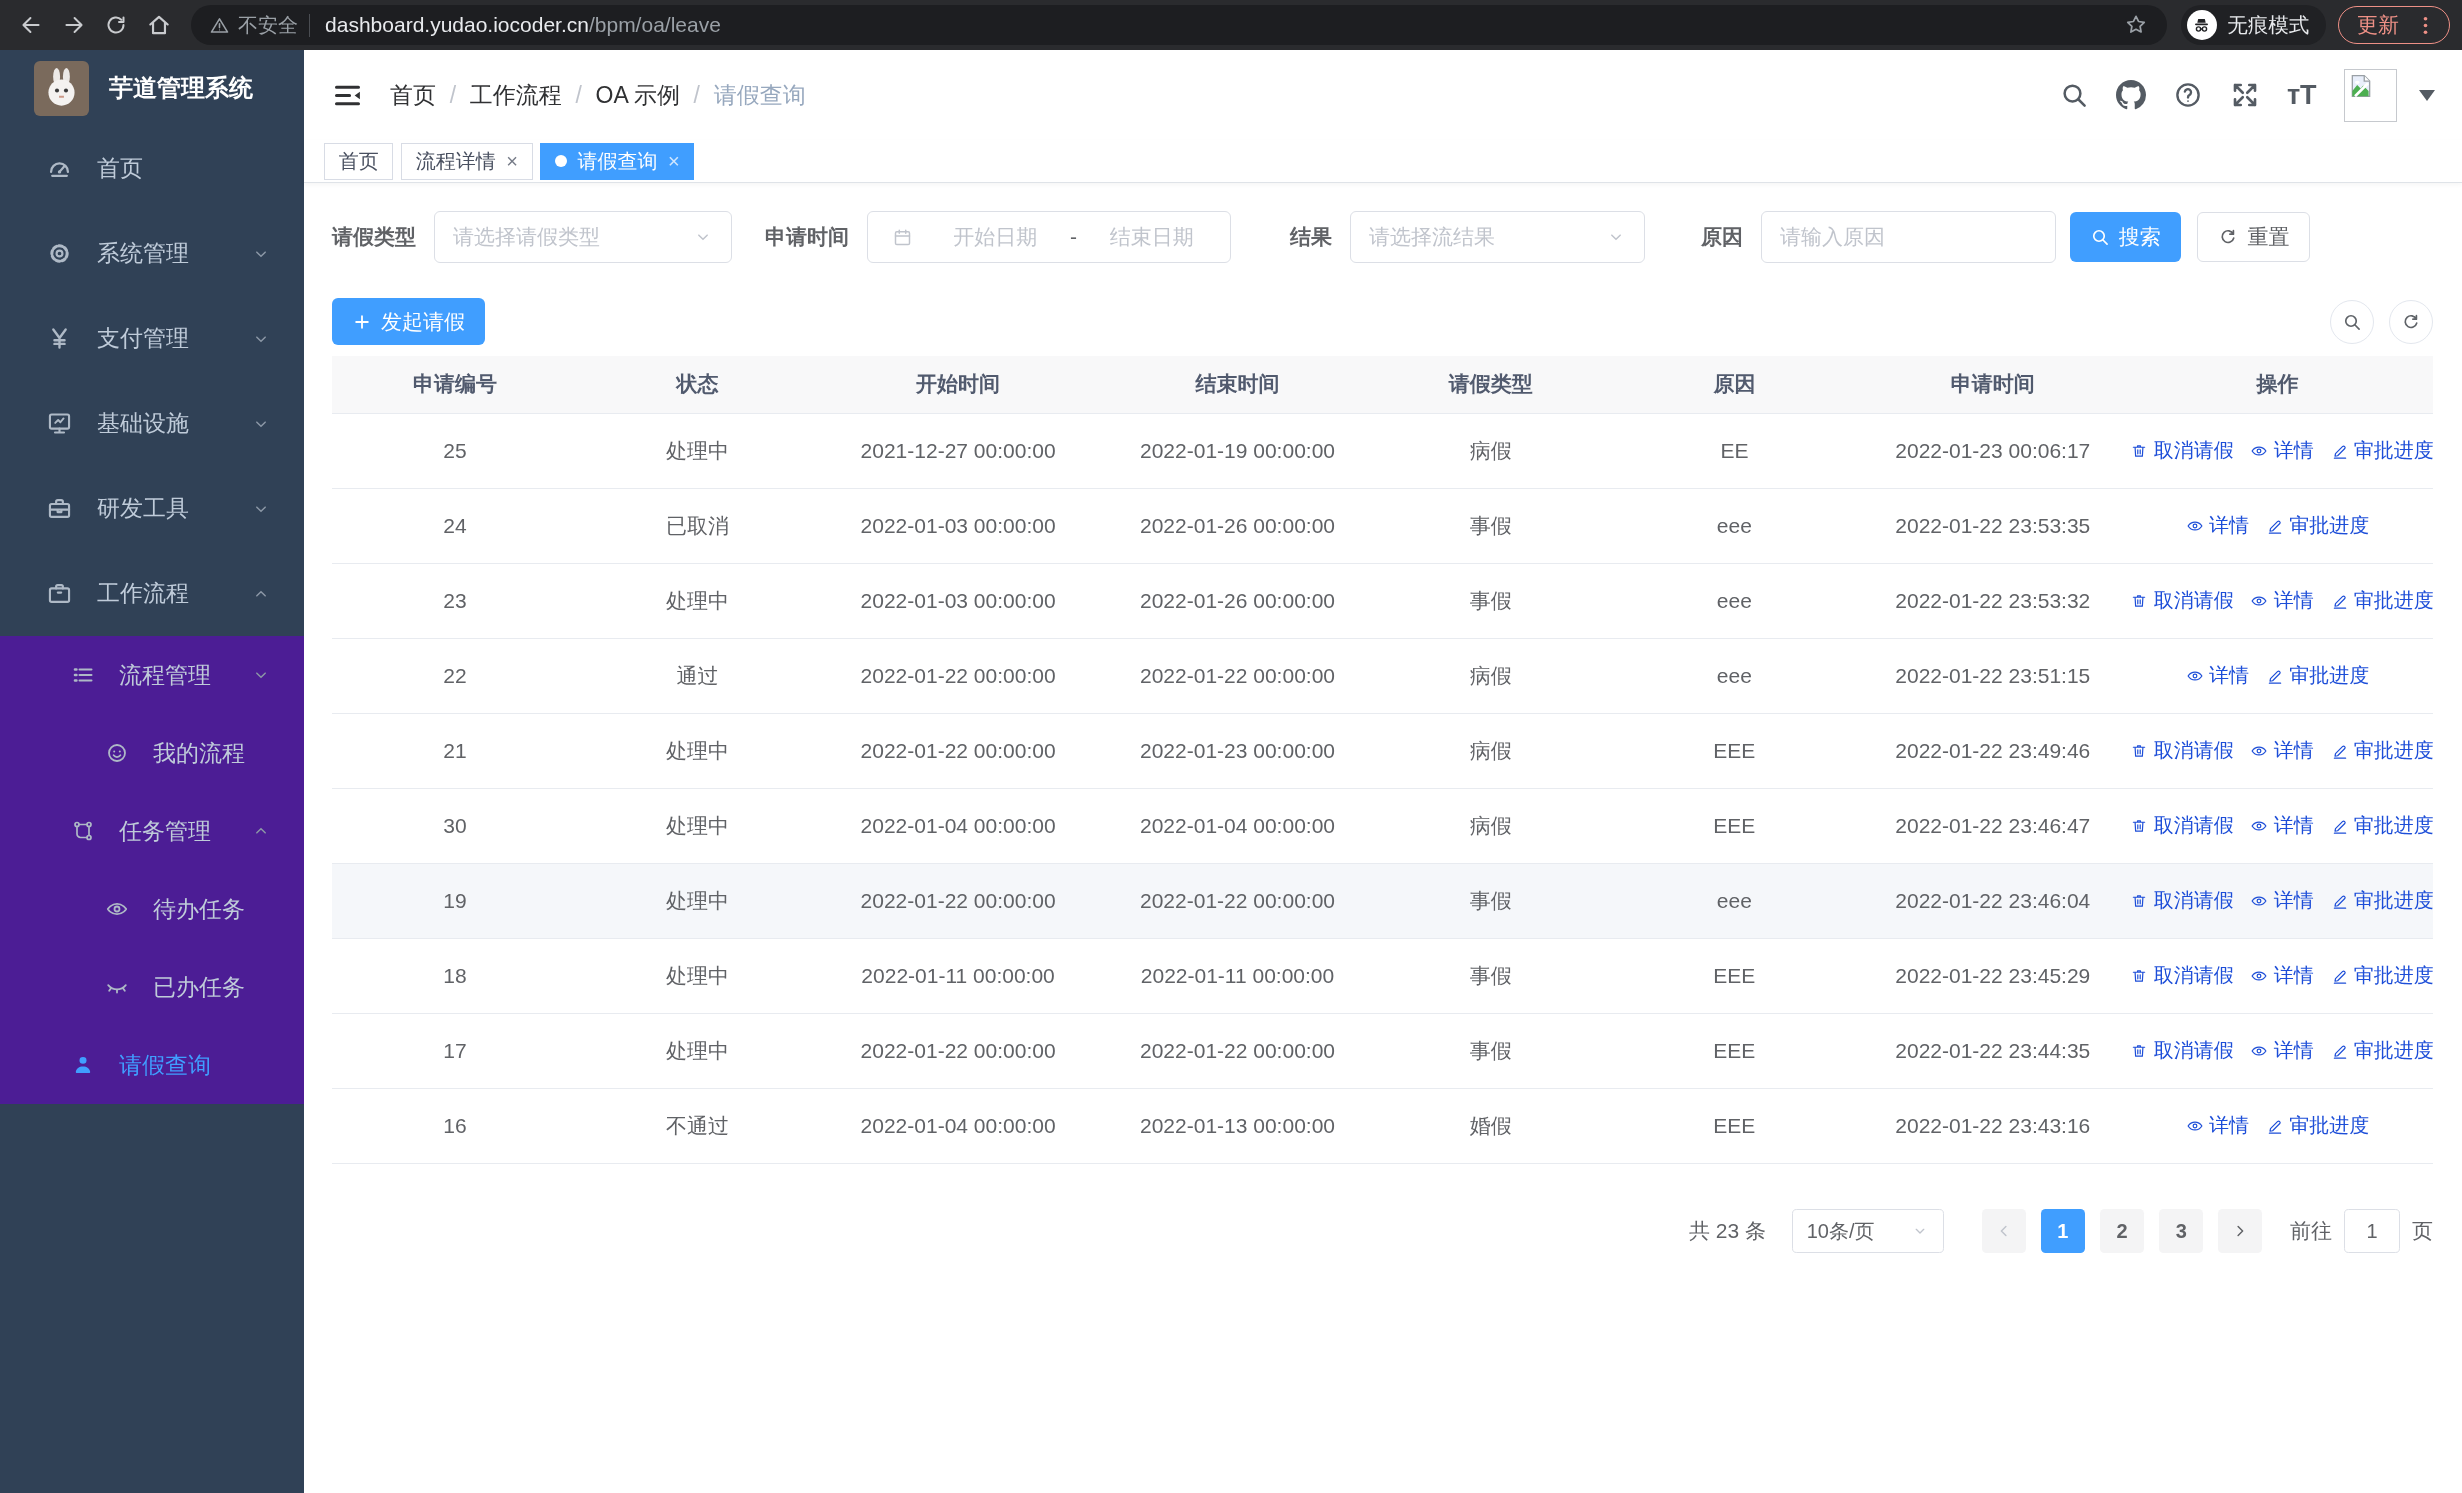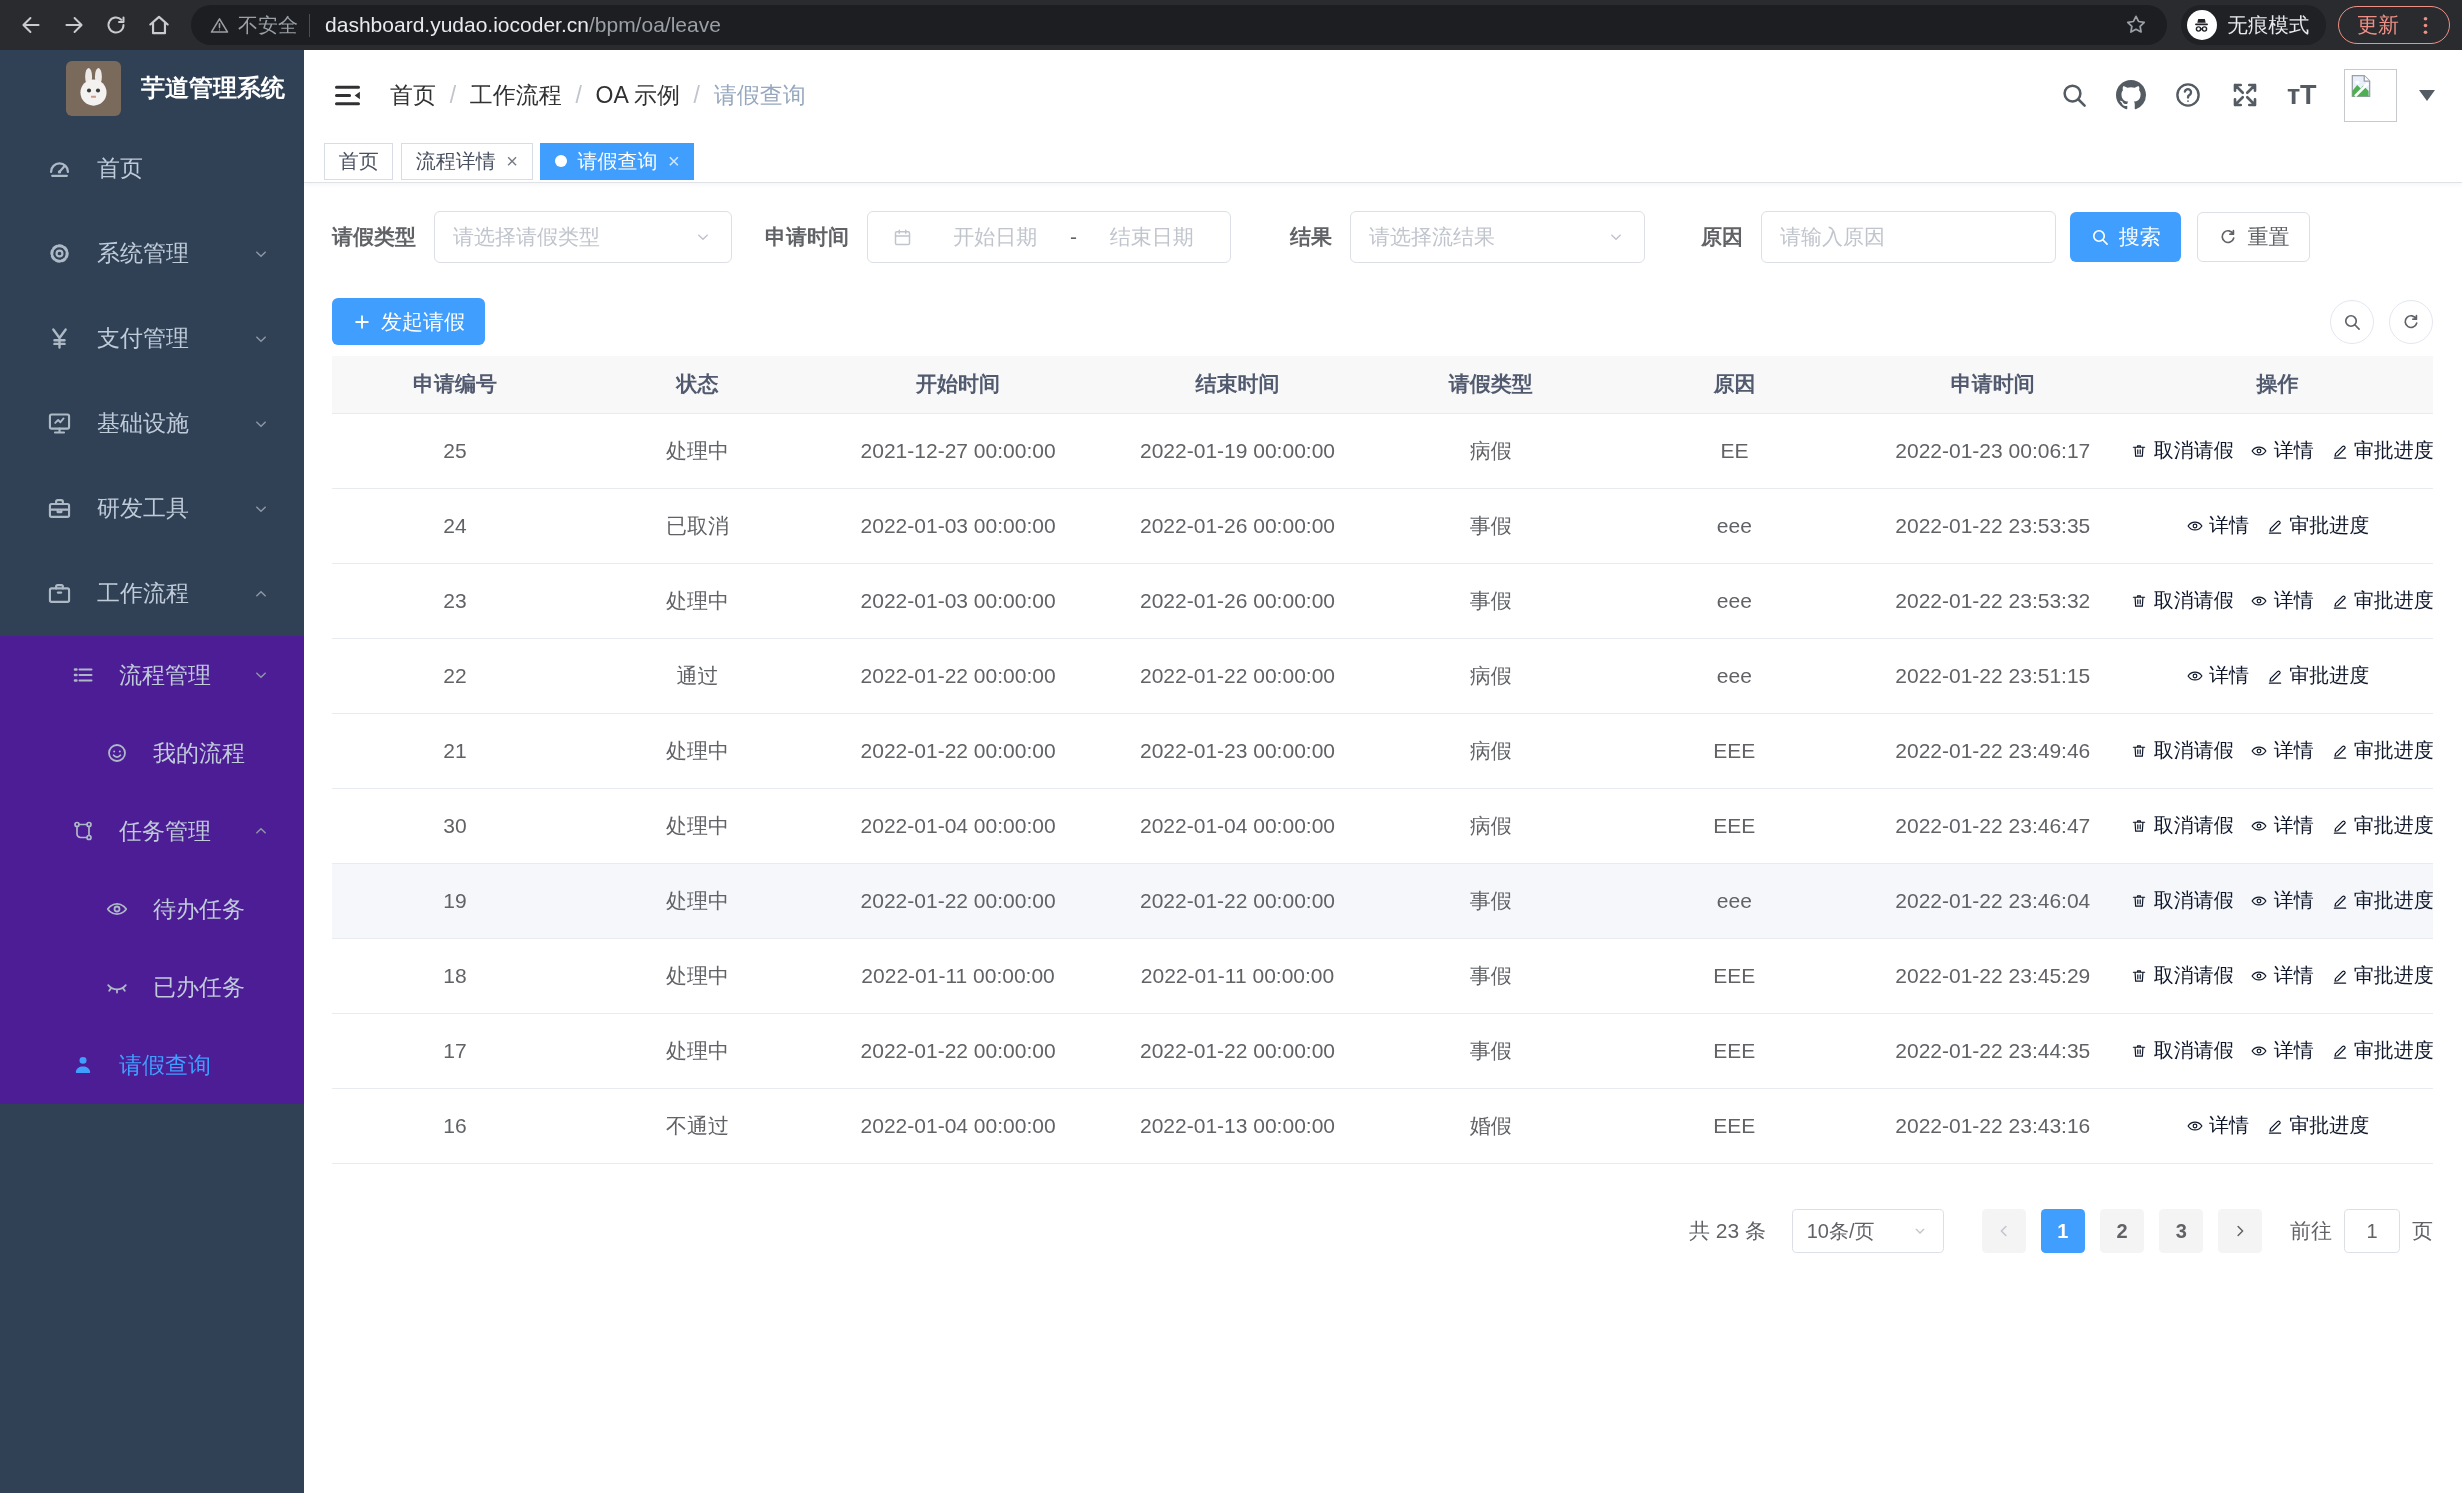--- a/index.html
+++ b/index.html
@@ -19,21 +19,21 @@
   .address .host{color:#e8eaed;font-size:21px}
   .address .path{color:#9aa0a6;font-size:21px}
   .address .star{margin-left:auto;color:#9aa0a6}
   .incog{height:40px;background:#202124;border-radius:20px;display:flex;align-items:center;gap:10.6px;padding:0 16.7px 0 6px;color:#e8eaed;font-size:20.5px;flex:none}
   .incog-badge{width:30px;height:30px;border-radius:50%;background:#fff;color:#202124;display:flex;align-items:center;justify-content:center}
   .update{height:38px;border:1.5px solid #ee9086;border-radius:20.5px;color:#ee9086;font-size:21px;display:flex;align-items:center;gap:15px;padding:0 12px 0 18px;margin-left:7.6px;flex:none}
 
   
   .app{display:flex;height:1443px}
   .sidebar{width:304px;background:#304156;flex:none;display:flex;flex-direction:column}
-  .logo-row{height:76px;display:flex;align-items:center;gap:20px;padding-left:66px}
+  .logo-row{height:76px;display:flex;align-items:center;gap:20px;padding-left:34px}
   .logo-box{width:55px;height:55px;border-radius:6px;background:#7a6a5c;overflow:hidden;display:flex;align-items:center;justify-content:center}
   .logo-box svg{width:49px;height:49px;display:block}
   .app-title{color:#fff;font-size:24px;font-weight:700;white-space:nowrap}
   .menu-item{display:flex;align-items:center;height:85px;padding-left:46px;font-size:23px;color:#bfcbd9;cursor:pointer}
   .menu-item .mi{margin-right:24px;color:#aeb9c6}
   .menu-item .arrow{margin-left:auto;margin-right:33px;color:#8b97a6}
   .menu-item.sub{background:#4c1d95;height:78px}
   .menu-item.lvl2{padding-left:71px}
   .menu-item.lvl3{padding-left:105px}
   .menu-item.active{color:#409eff}
@@ -79,21 +79,21 @@
 
   .toolbar-row{display:flex;align-items:center;margin-bottom:10.6px}
   .btn-create{height:47px}
   .circle-btns{margin-left:auto;display:flex;gap:15px}
   .cbtn{width:44px;height:44px;border-radius:50%;border:1.5px solid #e3e7ee;background:#fff;color:#5f6368;display:flex;align-items:center;justify-content:center;cursor:pointer}
 
   table.grid{width:100%;border-collapse:collapse;table-layout:fixed}
   .grid th{height:58px;background:#f8f8f9;color:#515a6e;font-size:21px;font-weight:600;text-align:center;border-bottom:1.5px solid #e8ebf0;white-space:nowrap}
   .grid td{height:75px;text-align:center;font-size:21px;color:#606266;border-bottom:1.5px solid #e8ebf0;white-space:nowrap}
   .grid tr.hl td{background:#f5f7fa}
-  .action-link{color:#0f172a;font-size:20px;display:inline-flex;align-items:center;gap:5.3px;margin:0 8.4px;cursor:pointer;text-decoration:none;white-space:nowrap}
+  .action-link{color:#1d4ed8;font-size:20px;display:inline-flex;align-items:center;gap:5.3px;margin:0 8.4px;cursor:pointer;text-decoration:none;white-space:nowrap}
 
   .pagination{display:flex;align-items:center;justify-content:flex-end;margin-top:45px;font-size:21px;color:#606266}
   .ptotal{margin-right:26px}
   .psize{width:152px;height:44px;border:1.5px solid #dcdfe6;border-radius:4.6px;display:flex;align-items:center;justify-content:space-between;padding:0 13.7px;font-size:20px;color:#606266;margin-right:30px;background:#fff}
   .psize .chev{color:#c0c4cc}
   .pbtn{min-width:44px;height:44px;background:#f4f4f5;border-radius:4.6px;display:flex;align-items:center;justify-content:center;font-size:20px;font-weight:600;color:#606266;margin:0 7.6px;cursor:pointer}
   .pbtn.active{background:#409eff;color:#fff}
   .pbtn.disabled{color:#c0c4cc}
   .goto-label{margin:0 12px 0 20px}
   .goto-input{width:56px;height:44px;border:1.5px solid #dcdfe6;border-radius:4.6px;text-align:center;font-size:20px;color:#606266}

